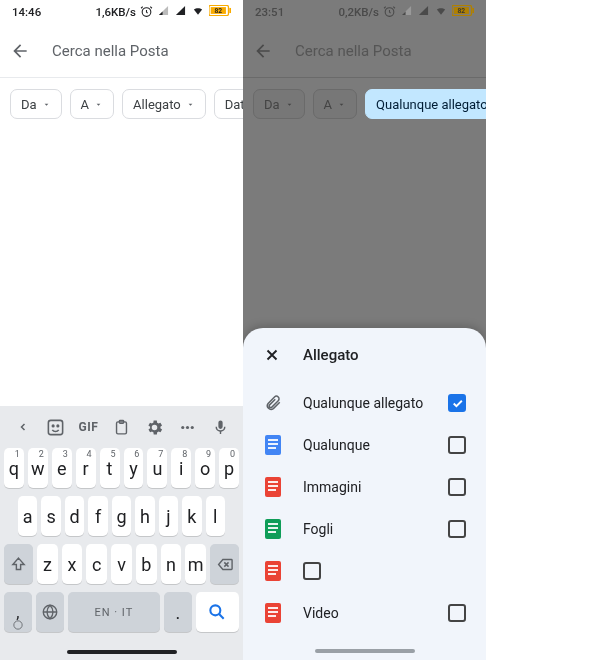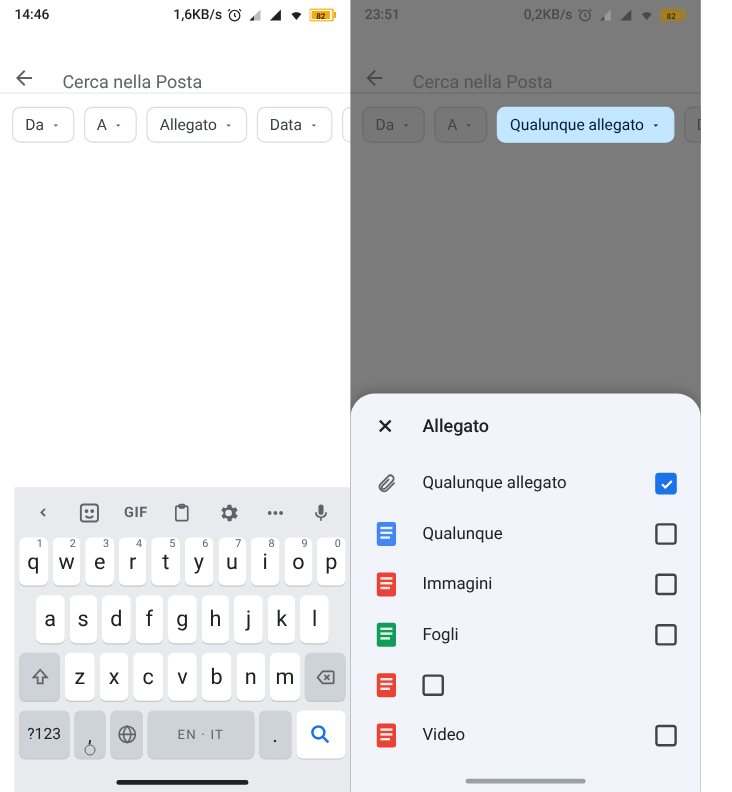--- a/index.html
+++ b/index.html
@@ -1,37 +1,37 @@
 <!DOCTYPE html>
 <html><head>
 <meta charset="utf-8">
 <style>
 *{box-sizing:border-box;margin:0;padding:0;font-family:Roboto,Arial,sans-serif;-webkit-font-smoothing:antialiased}
 body{width:610px;height:660px;background:#fff;overflow:hidden;position:relative}
 .screens{display:flex;width:610px;height:660px}
-.screen{width:292px;height:660px;position:relative;overflow:hidden}
+.screen{width:243px;height:660px;position:relative;overflow:hidden}
 .screen-left{background:#fff}
 .screen-right{background:#7b7b7b}
 .statusbar{height:24px;display:flex;justify-content:space-between;align-items:center;padding:0 12px;font-size:11.5px;font-weight:500}
 .screen-left .statusbar{color:#202124}
 .screen-right .statusbar{color:#4a4a4a}
-.status-right{display:flex;align-items:center;gap:4px}
+.status-right{display:flex;gap:4px}
 .status-right svg{display:block}
-.searchbar{height:54px;display:flex;align-items:flex-end;padding:0 8px;gap:20px}
+.searchbar{height:54px;display:flex;align-items:center;padding:0 8px;gap:20px}
 .screen-left .searchbar{border-bottom:1px solid #e8eaed}
 .screen-right .searchbar{border-bottom:1px solid #6a6a6a}
 .back-btn{width:24px;height:24px;display:flex;align-items:center;justify-content:center;cursor:pointer}
 .search-text{font-size:15px;color:#5f6368}
 .screen-right .search-text{color:#555}
 .chips{height:52px;display:flex;align-items:center;gap:8px;padding:0 10px;overflow:hidden;white-space:nowrap}
 .chip{display:inline-flex;align-items:center;gap:5px;height:30px;padding:0 10px;border:1px solid #dadce0;border-radius:7px;font-size:13px;color:#3c4043;cursor:pointer;background:#fff;flex-shrink:0}
 .screen-right .chip{background:#777;border-color:#6a6a6a;color:#444}
 .chip.selected{background:#c2e7ff;border-color:#c2e7ff;color:#001d35}
 .chip svg{flex-shrink:0}
-.keyboard{position:absolute;bottom:0;left:12px;right:0;background:#e8eaed}
+.keyboard{position:absolute;bottom:0;left:0;right:0;background:#e8eaed}
 .kb-toolbar{height:42px;display:flex;align-items:center;justify-content:space-between;padding:0 6px;color:#5f6368}
 .kb-tool{width:36px;height:36px;display:flex;align-items:center;justify-content:center;cursor:pointer}
 .kb-tool.gif{font-weight:700;font-size:12px;letter-spacing:0.5px}
 .kb-rows{padding:0 4px 4px}
 .kb-row{display:flex;gap:4px;margin-bottom:8px;justify-content:center}
 .key{background:#fff;border-radius:5px;height:40px;display:flex;align-items:center;justify-content:center;font-size:18px;color:#202124;position:relative;flex:1;cursor:pointer;box-shadow:0 1px 0 rgba(0,0,0,0.15)}
 .key .sup{position:absolute;top:1px;right:4px;font-size:9px;color:#5f6368}
 .key.fn{background:#ced3d9;font-size:13px}
 .key.space{flex:3;font-size:11px;color:#5f6368;letter-spacing:1px}
 .key.search{color:#1a73e8}
@@ -201,21 +201,20 @@
             <div class="key">n</div>
             <div class="key">m</div>
             <div class="key del">
               <svg width="20" height="17" viewBox="0 0 24 24" fill="none" stroke="#5f6368" stroke-width="2">
                 <path d="M21 5H9l-6 7 6 7h12a1 1 0 001-1V6a1 1 0 00-1-1z"></path>
                 <path d="M17 9l-6 6M11 9l6 6"></path>
               </svg>
             </div>
           </div>
         <div class="kb-row">
-          <div class="key fn" style="flex:1.4">?123</div>
           <div class="key fn" style="flex:0.9;position:relative">
               <span style="font-size:16px">,</span>
               <svg style="position:absolute;bottom:2px" width="10" height="10" viewBox="0 0 24 24" fill="none" stroke="#5f6368" stroke-width="2">
                 <circle cx="12" cy="12" r="10"></circle>
               </svg>
             </div>
           <div class="key fn" style="flex:0.9">
               <svg width="18" height="18" viewBox="0 0 24 24" fill="none" stroke="#5f6368" stroke-width="1.8">
                 <circle cx="12" cy="12" r="9"></circle>
                 <path d="M3 12h18M12 3c2.5 2.5 4 5.5 4 9s-1.5 6.5-4 9c-2.5-2.5-4-5.5-4-9s1.5-6.5 4-9z"></path>

